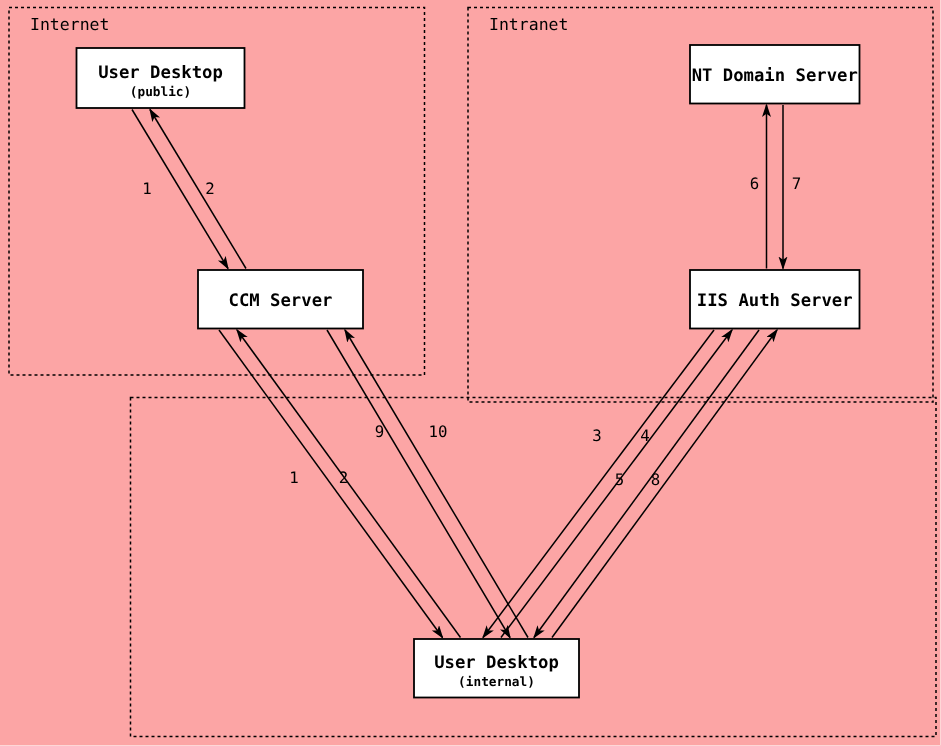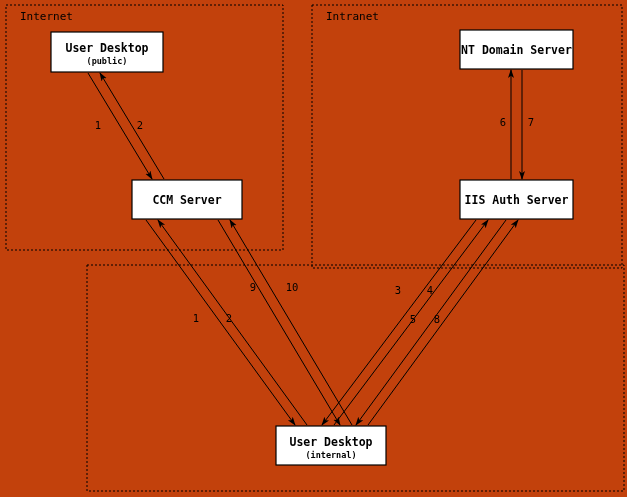--- a/index.html
+++ b/index.html
@@ -4,21 +4,21 @@
 <style>
   html, body {
     margin: 0;
     padding: 0;
     background: #ffffff;
   }
   #diagram-root {
     position: relative;
     width: 627px;
     height: 497px;
-    background: #c2410c;
+    background: #fca5a5;
     font-family: "DejaVu Sans Mono", "Liberation Mono", monospace;
   }
   svg#canvas {
     position: absolute;
     top: 0;
     left: 0;
     width: 627px;
     height: 497px;
   }
   .zone-box {

